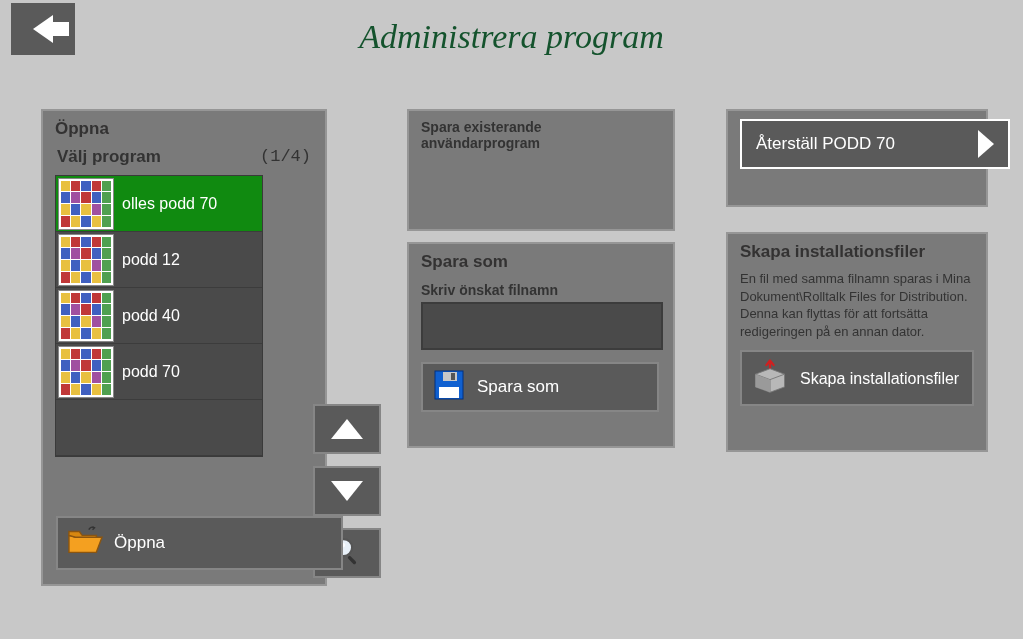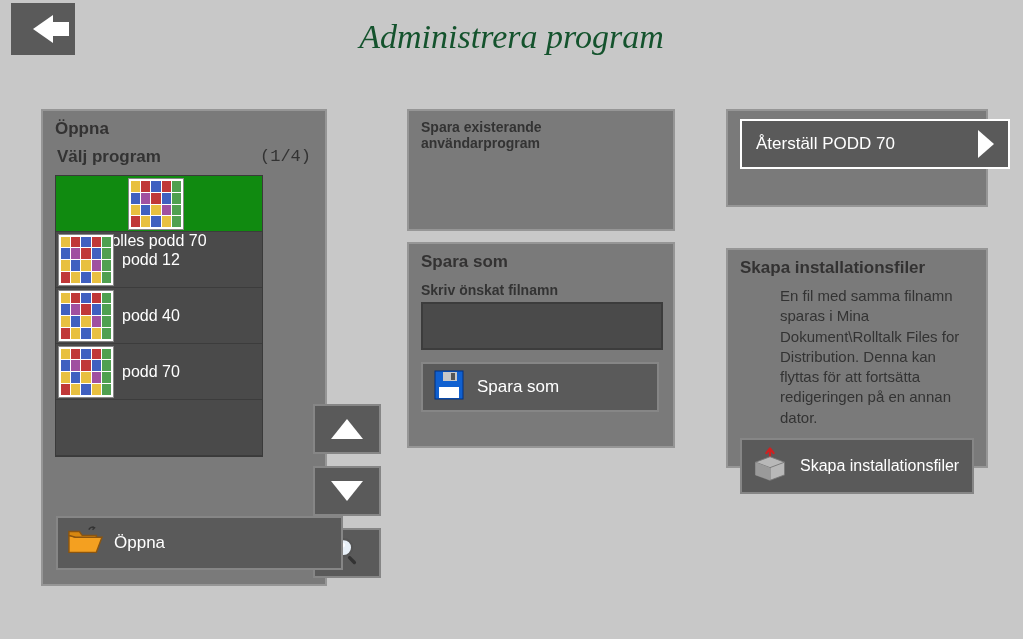--- a/index.html
+++ b/index.html
@@ -66,25 +66,24 @@
       font-size: 17px;
       margin-bottom: 8px;
     }
     .panel-subtitle {
       font-size: 14px;
       color: #333;
       font-weight: bold;
       margin-bottom: 4px;
     }
     .panel-text {
-      font-size: 15px;
+      font-size: 13px;
       color: #333;
       line-height: 1.35;
       margin-bottom: 10px;
-      margin-left: 40px;
     }
     
     .open-panel {
       top: 109px;
       left: 41px;
       width: 286px;
       height: 477px;
     }
     .choose-row {
       display: flex;
@@ -103,21 +102,21 @@
     }
     .list-item {
       display: flex;
       align-items: center;
       height: 56px;
       border-bottom: 1px solid #3c3c3c;
       color: #fff;
       font-size: 16px;
       cursor: pointer;
     }
-    .list-item.selected { background: #108a10; color:#fff;flex-direction:column; }
+    .list-item.selected { background: #108a10; color:#fff; }
     .list-item.empty { background: #4a4a4a; }
     .thumb {
       width: 56px;
       height: 52px;
       margin: 2px 8px 2px 2px;
       background: #fff;
       border: 1px solid #888;
       flex-shrink: 0;
       display: grid;
       grid-template-columns: repeat(5, 1fr);
@@ -242,21 +241,21 @@
       cursor: pointer;
     }
     .tri-right {
       width: 0; height: 0;
       border-top: 14px solid transparent;
       border-bottom: 14px solid transparent;
       border-left: 16px solid #fff;
     }
     
     .installer-panel {
-      top: 248px;
+      top: 232px;
       left: 726px;
       width: 262px;
       height: 220px;
     }
     .installer-btn {
       width: 234px;
       height: 56px;
       background: #5a5a5a;
       border: 2px solid #868686;
       display: flex;

